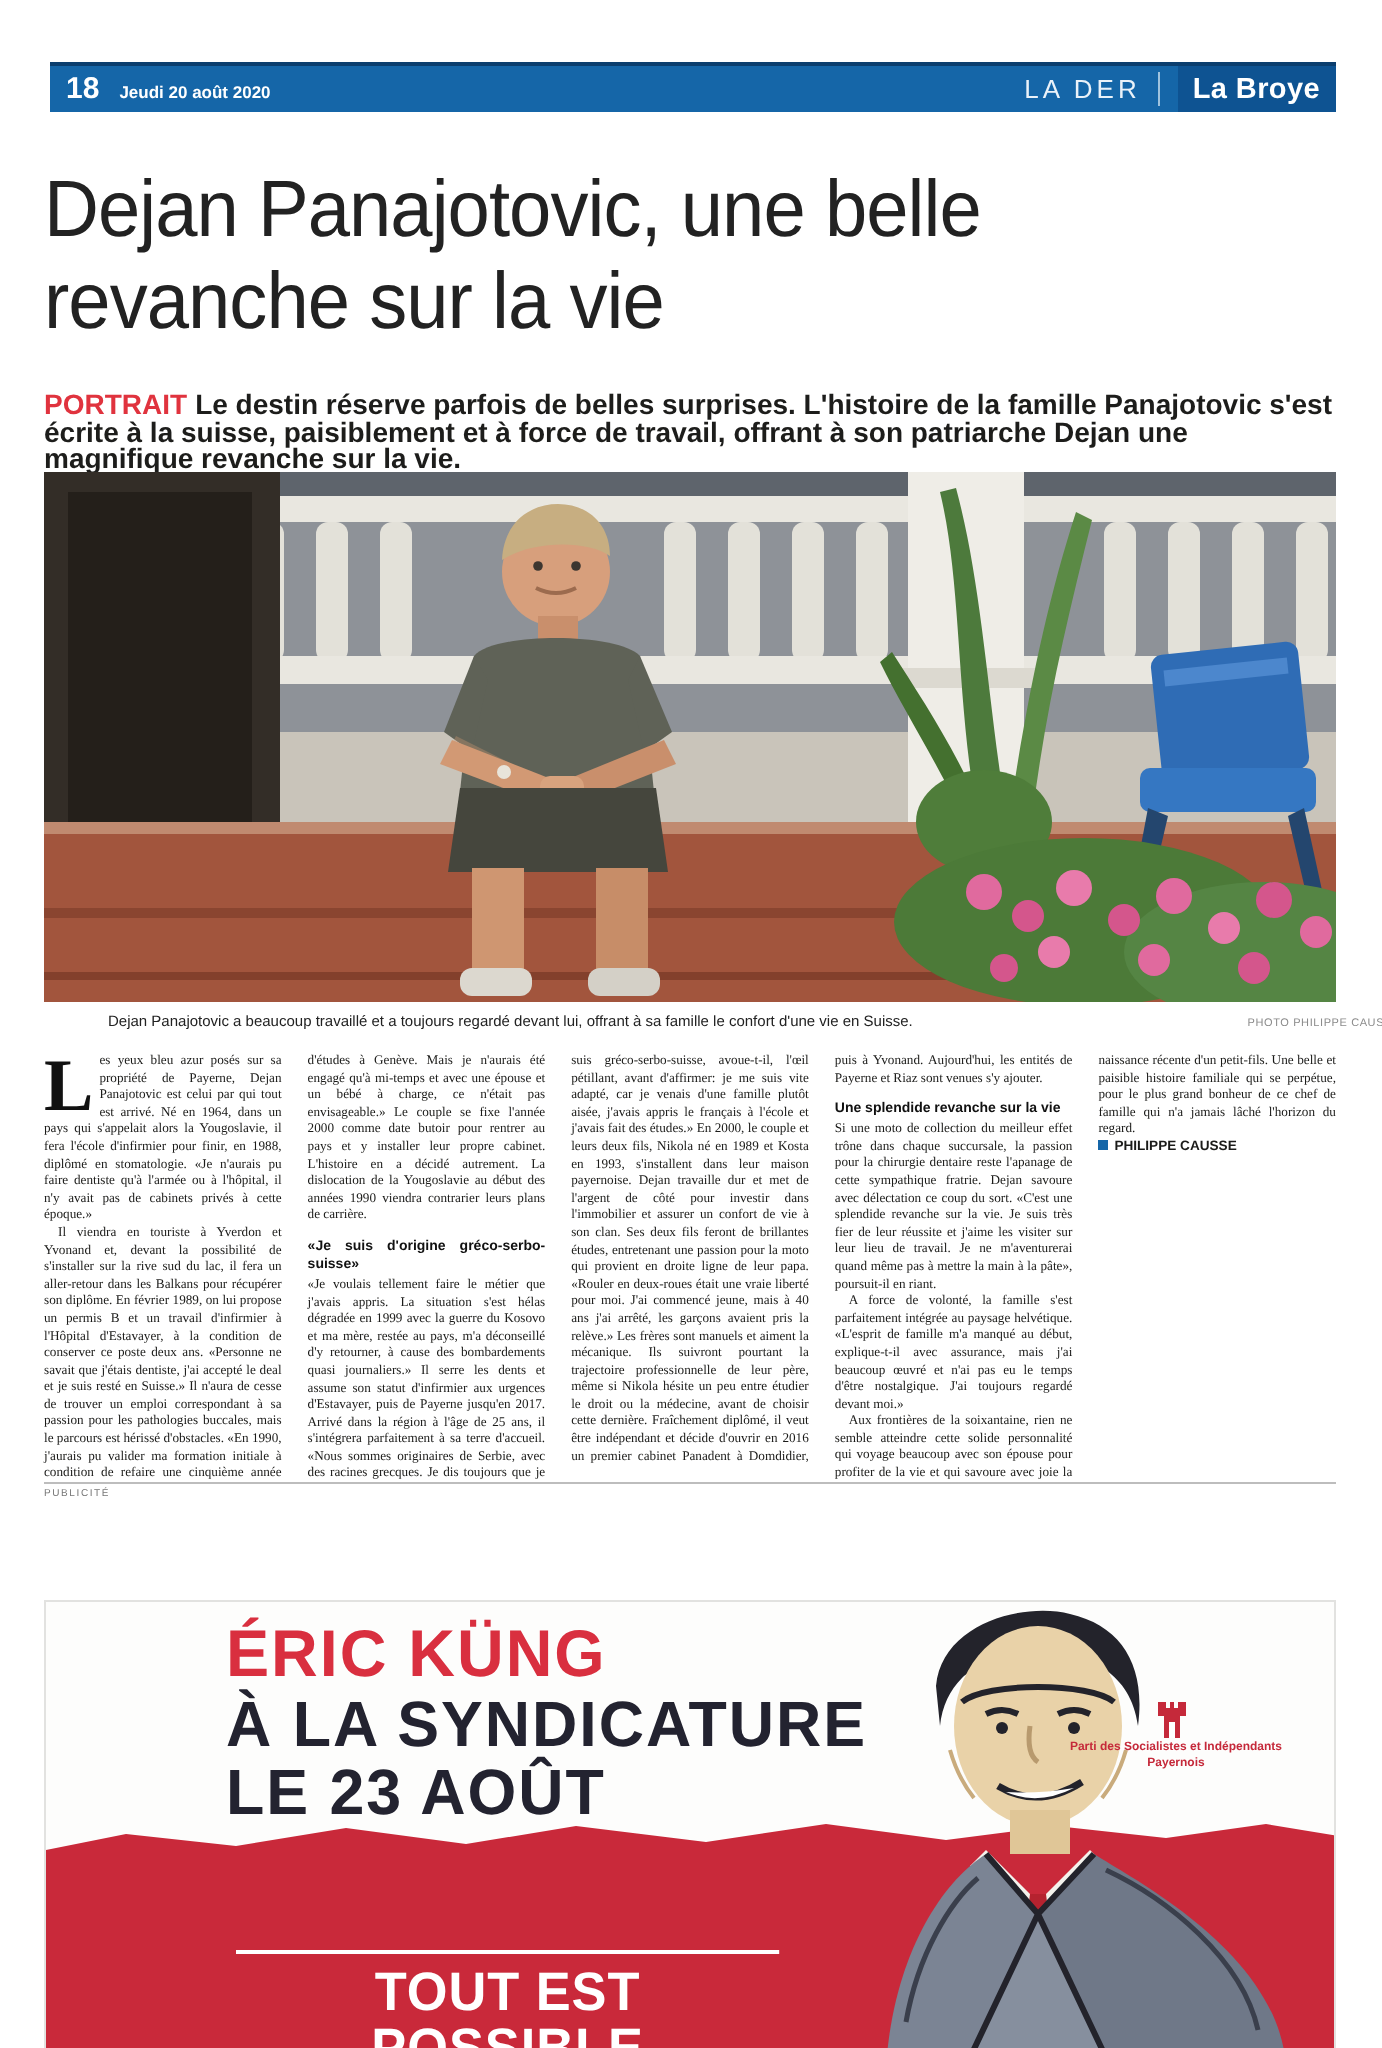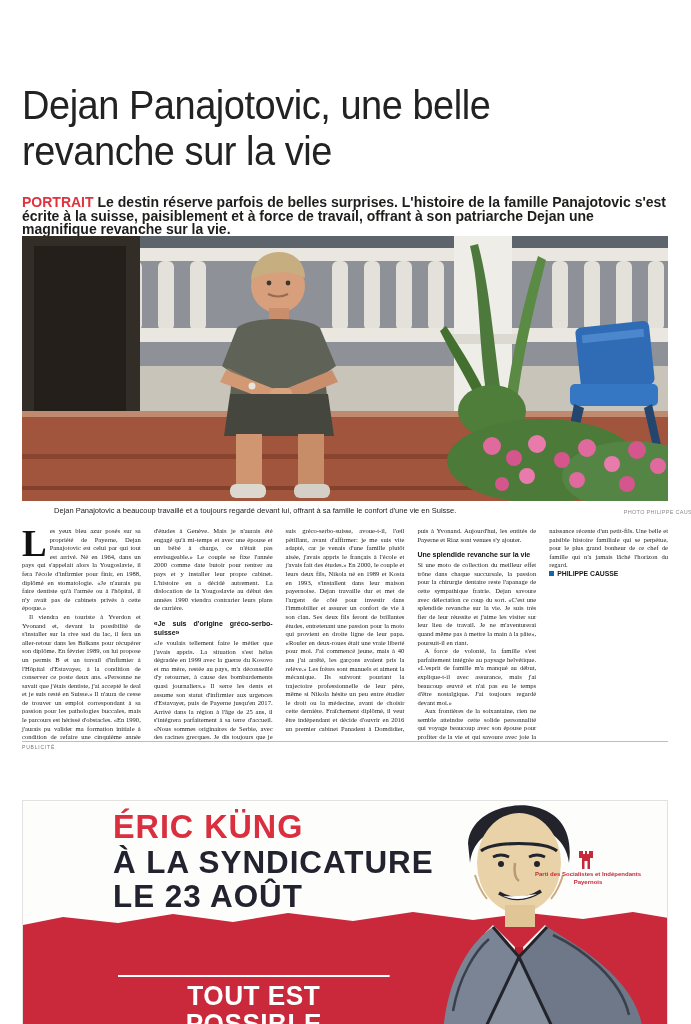--- a/index.html
+++ b/index.html
@@ -68,20 +68,29 @@
   .ad-party { position:absolute; left:510px; top:70px; width:110px; text-align:center;
     color:#c5293a; font-weight:bold; font-size:6px; line-height:7.5px; }
   .ad-party-icon { position:absolute; left:552px; top:48px; }
   .ad-man { position:absolute; right:4px; top:0; }
 </style>
 </head>
 <body>
 
 <div class="page">
 
+  <div class="header-bar">
+    <span class="page-num">18</span>
+    <span class="page-date">Jeudi 20 août 2020</span>
+    <span class="header-right">
+      <span class="section-label">LA DER</span>
+      <span class="header-divider"></span>
+      <span class="masthead">La Broye</span>
+    </span>
+  </div>
 
   <h1 class="headline">Dejan Panajotovic, une belle revanche sur la vie</h1>
 
   <p class="kicker"><span class="kicker-label">PORTRAIT</span><span>Le destin réserve parfois de belles surprises. L'histoire de la famille Panajotovic s'est écrite à la suisse, paisiblement et à force de travail, offrant à son patriarche Dejan une magnifique revanche sur la vie.</span></p>
 
   <div class="photo-wrap">
     <svg width="646" height="265" viewBox="0 0 646 265">
 
       <rect x="0" y="0" width="646" height="130" fill="#8e9298"></rect>
       <rect x="0" y="0" width="646" height="16" fill="#5e646c"></rect>

